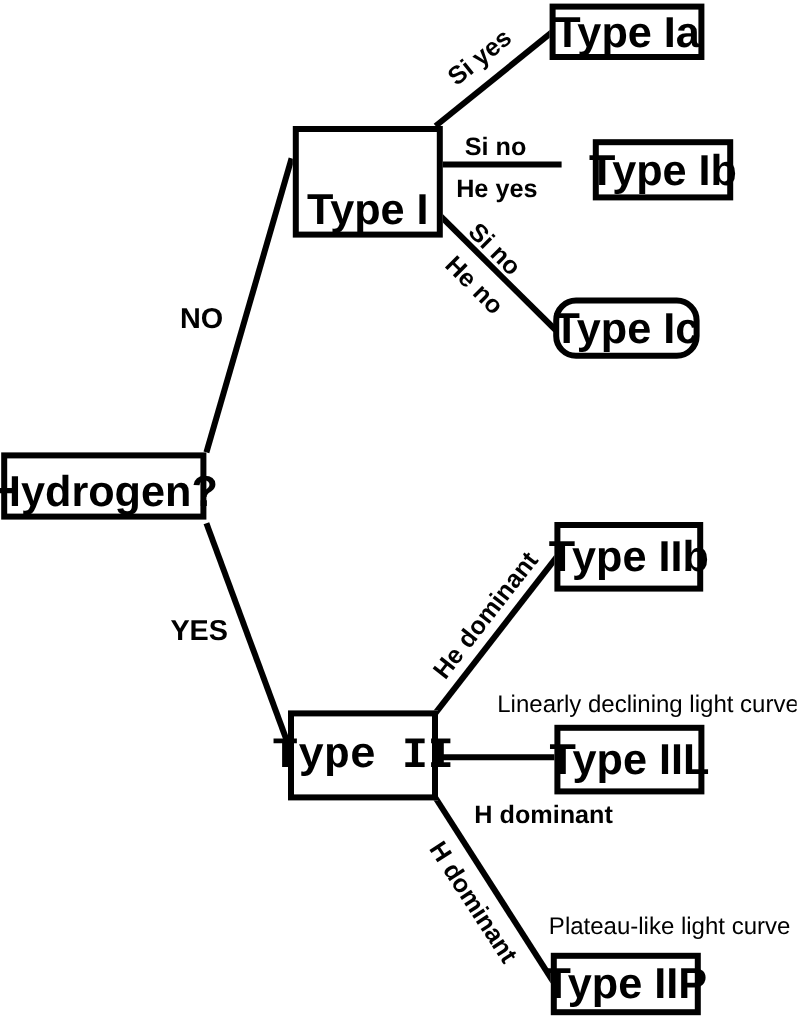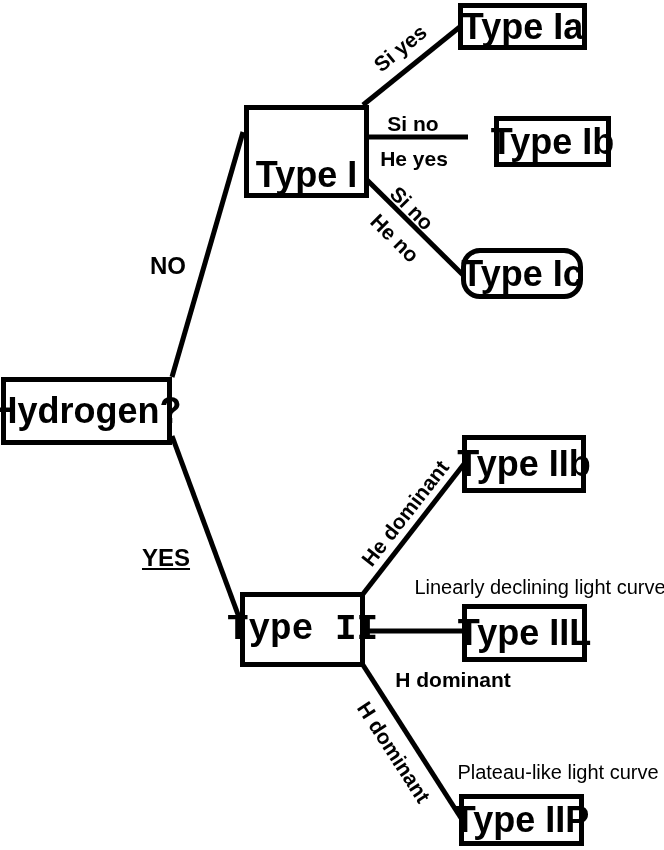--- a/index.html
+++ b/index.html
@@ -67,21 +67,21 @@
     <line x1="172" y1="377" x2="243" y2="132"></line>
     <line x1="172" y1="436" x2="243" y2="628"></line>
     <line x1="363" y1="105" x2="461" y2="26"></line>
     <line x1="363" y1="137" x2="468" y2="137"></line>
     <line x1="363" y1="176" x2="463" y2="275"></line>
     <line x1="363" y1="594" x2="464" y2="464"></line>
     <line x1="363" y1="631" x2="464" y2="631"></line>
     <line x1="363" y1="665" x2="461" y2="818"></line>
   </svg>
 
-  <div class="node" style="left:1px; top:377px; width:171px; height:68px;">
+  <div class="node" style="left:1px; top:377px; width:171px; height:56px;align-items:flex-end;">
     <span>Hydrogen?</span>
   </div>
 
   <div class="node" style="left:244px; top:105px; width:125px; height:93px;align-items:flex-end;">
     <span>Type I</span>
   </div>
 
   <div class="node" style="left:458px; top:3px; width:129px; height:47px;">
     <span>Type Ia</span>
   </div>
@@ -105,21 +105,21 @@
   <div class="node" style="left:462px; top:604px; width:125px; height:58px;">
     <span>Type IIL</span>
   </div>
 
   <div class="node" style="left:459px; top:794px; width:125px; height:52px;">
     <span>Type IIP</span>
   </div>
 
   <div class="edge-label big" style="left:168px; top:266px;">NO</div>
 
-  <div class="edge-label big" style="left:166px; top:558px;text-decoration:underline;">YES</div>
+  <div class="edge-label big" style="left:166px; top:526px;">YES</div>
 
   <div class="edge-label" style="left:400px; top:48px; transform:translate(-50%,-50%) rotate(-39deg);">Si yes</div>
 
   <div class="edge-label" style="left:413px; top:123px;">Si no</div>
 
   <div class="edge-label" style="left:414px; top:158px;">He yes</div>
 
   <div class="edge-label" style="left:412px; top:208px; transform:translate(-50%,-50%) rotate(45deg);">Si no</div>
 
   <div class="edge-label" style="left:395px; top:238px; transform:translate(-50%,-50%) rotate(45deg);">He no</div>

